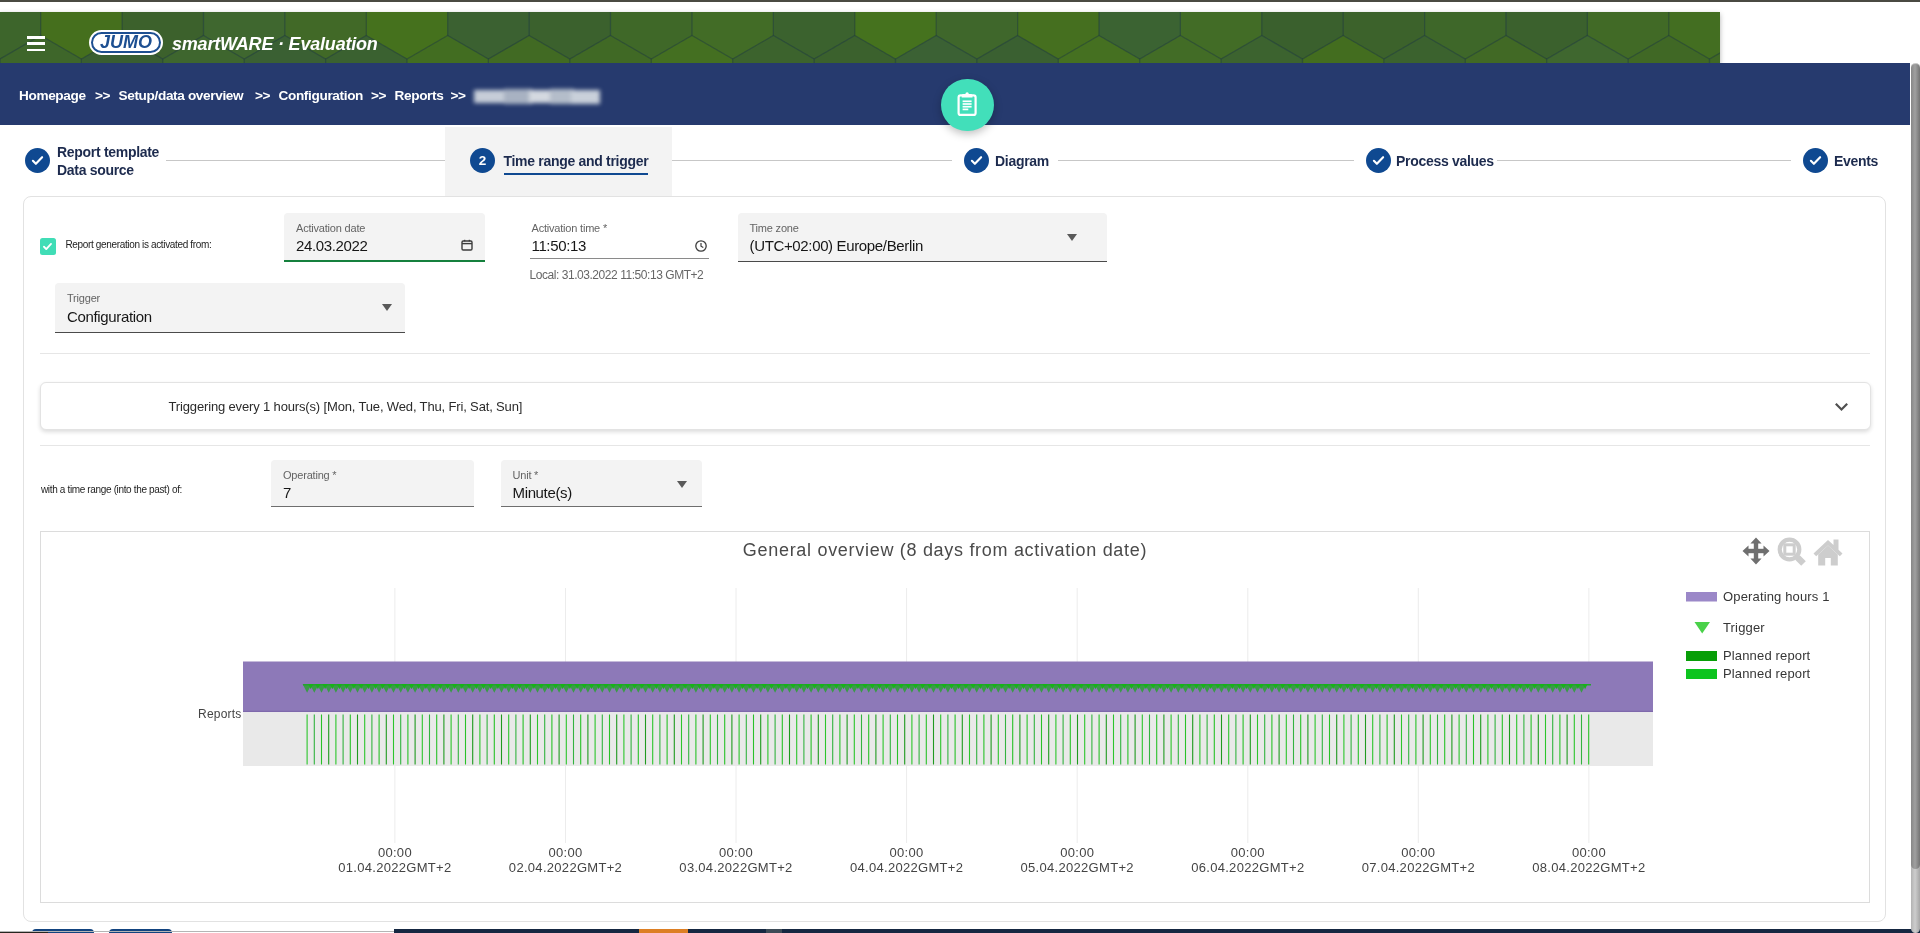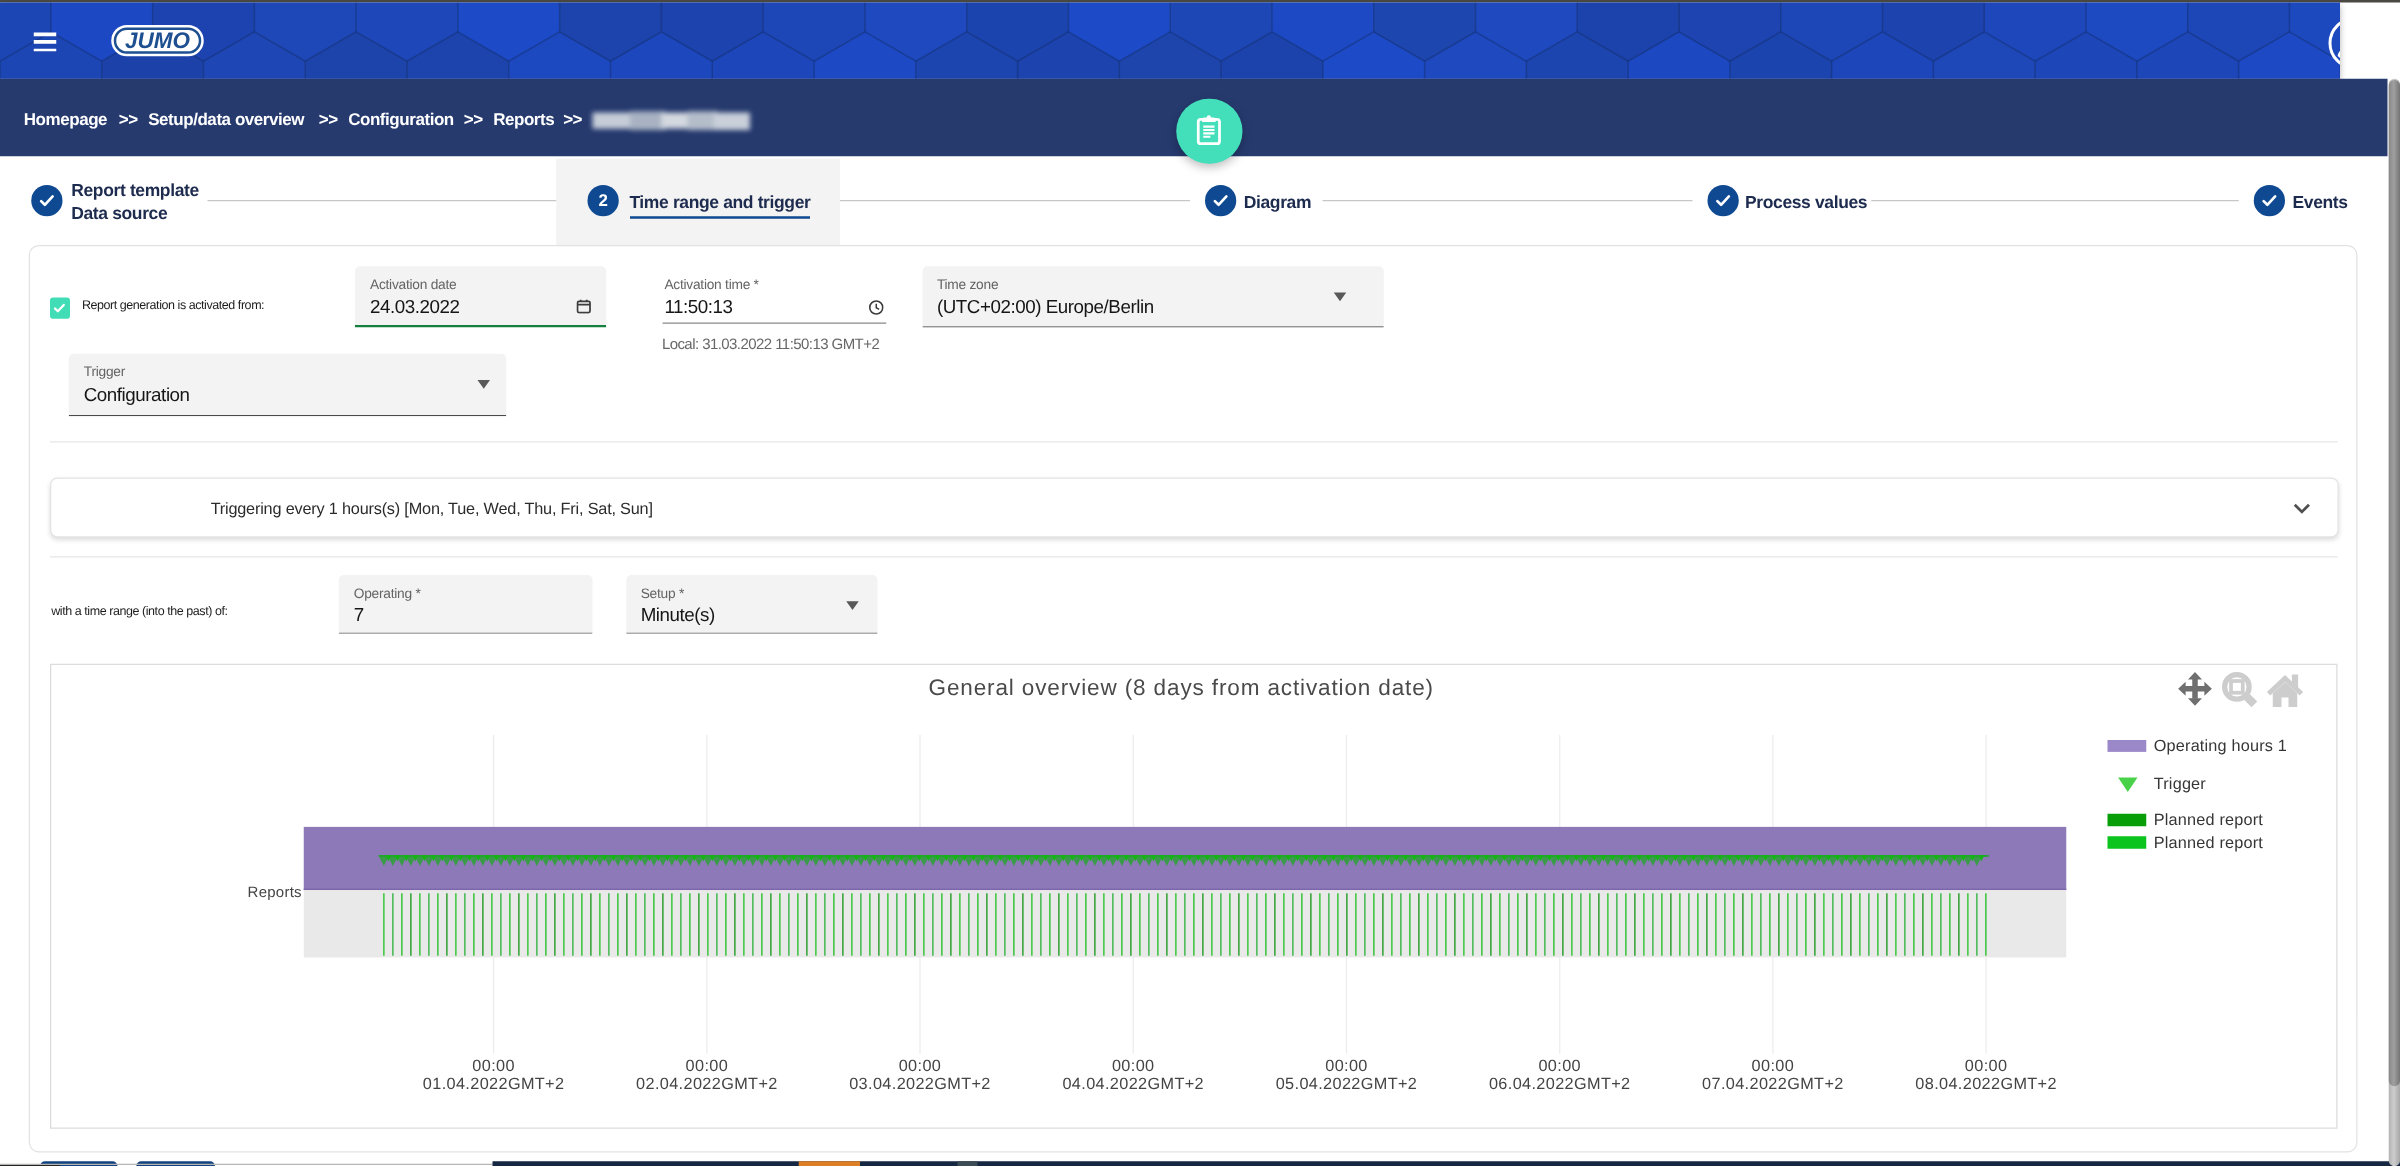--- a/index.html
+++ b/index.html
@@ -7,21 +7,21 @@
 .fld .lab{position:absolute;left:12px;top:9px;font-size:11px;color:#646464;letter-spacing:-.2px}
 .fld .val{position:absolute;left:12px;top:24px;font-size:15px;color:#161616;letter-spacing:-.35px}
 .uit{font-size:10px;color:#1d1d1d;letter-spacing:-.35px}
 .dd{position:absolute;width:0;height:0;border-left:5.6px solid transparent;border-right:5.6px solid transparent;border-top:7.5px solid #595959}
 .steplab{font-weight:bold;font-size:14px;color:#1d2b4e;letter-spacing:-.3px}
 .conn{position:absolute;height:1px;background:#c7c7c7;top:160px}
 .circ{position:absolute;width:25px;height:25px;border-radius:50%;background:#0f4991;top:148px;display:flex;align-items:center;justify-content:center}
 </style></head>
 <body>
 <div class="abs" style="left:0;top:0;width:1920px;height:2px;background:#4a4a42"></div>
-<div class="abs" style="left:0;top:2px;width:1872px;height:61px;background:#1d4ed8;overflow:hidden;box-shadow:0 2px 5px rgba(0,0,0,.3)">
+<div class="abs" style="left:0;top:12px;width:1720px;height:61px;background:#4d7c0f;overflow:hidden;box-shadow:0 2px 5px rgba(0,0,0,.3)">
 <svg width="1920" height="61" style="position:absolute;left:0;top:0">
       <polygon points="-40.7,-117.5 0.0,-94.0 0.0,-47.0 -40.7,-23.5 -81.4,-47.0 -81.4,-94.0" fill="#1d3466" fill-opacity="0.21" stroke="#16294f" stroke-opacity="0.2" stroke-width="1.2"></polygon>
       <polygon points="40.7,-117.5 81.4,-94.0 81.4,-47.0 40.7,-23.5 -0.0,-47.0 0.0,-94.0" fill="#1c3263" fill-opacity="0.35" stroke="#16294f" stroke-opacity="0.2" stroke-width="1.2"></polygon>
       <polygon points="122.1,-117.5 162.8,-94.0 162.8,-47.0 122.1,-23.5 81.4,-47.0 81.4,-94.0" fill="#1d3466" fill-opacity="0.16" stroke="#16294f" stroke-opacity="0.2" stroke-width="1.2"></polygon>
       <polygon points="203.5,-117.5 244.2,-94.0 244.2,-47.0 203.5,-23.5 162.8,-47.0 162.8,-94.0" fill="#223c72" fill-opacity="0.34" stroke="#16294f" stroke-opacity="0.2" stroke-width="1.2"></polygon>
       <polygon points="284.9,-117.5 325.6,-94.0 325.6,-47.0 284.9,-23.5 244.2,-47.0 244.2,-94.0" fill="#20396c" fill-opacity="0.31" stroke="#16294f" stroke-opacity="0.2" stroke-width="1.2"></polygon>
       <polygon points="366.3,-117.5 407.0,-94.0 407.0,-47.0 366.3,-23.5 325.6,-47.0 325.6,-94.0" fill="#20396c" fill-opacity="0.18" stroke="#16294f" stroke-opacity="0.2" stroke-width="1.2"></polygon>
       <polygon points="447.7,-117.5 488.4,-94.0 488.4,-47.0 447.7,-23.5 407.0,-47.0 407.0,-94.0" fill="#223c72" fill-opacity="0.37" stroke="#16294f" stroke-opacity="0.2" stroke-width="1.2"></polygon>
       <polygon points="529.1,-117.5 569.8,-94.0 569.8,-47.0 529.1,-23.5 488.4,-47.0 488.4,-94.0" fill="#223c72" fill-opacity="0.29" stroke="#16294f" stroke-opacity="0.2" stroke-width="1.2"></polygon>
       <polygon points="610.5,-117.5 651.3,-94.0 651.3,-47.0 610.5,-23.5 569.8,-47.0 569.8,-94.0" fill="#1d3466" fill-opacity="0.21" stroke="#16294f" stroke-opacity="0.2" stroke-width="1.2"></polygon>
@@ -123,20 +123,21 @@
     </svg>
 <div class="abs" style="left:27px;top:24px;width:18px;height:17px">
 <div class="abs" style="left:0;top:0;width:18px;height:2.8px;background:#fff"></div>
 <div class="abs" style="left:0;top:6.1px;width:18px;height:2.8px;background:#fff"></div>
 <div class="abs" style="left:0;top:12.6px;width:18px;height:2.8px;background:#fff"></div>
 </div>
 <div class="abs" style="left:88.7px;top:18.3px;width:74.5px;height:25px;background:#fff;border-radius:13px">
 <div class="abs" style="left:2.2px;top:2.2px;right:2.2px;bottom:2.2px;border:2px solid #1d4f91;border-radius:10.5px"></div>
 <div class="abs" style="left:0;top:0;width:100%;height:100%;display:flex;align-items:center;justify-content:center;font-weight:bold;font-style:italic;font-size:18px;color:#1d4f91;letter-spacing:0">JUMO</div>
 </div>
+<div class="abs" style="left:172px;top:2px;height:61px;display:flex;align-items:center;font-style:italic;font-weight:bold;font-size:18px;color:#fff;letter-spacing:-.2px">smartWARE · Evaluation</div>
 <svg class="abs" style="left:1862px;top:11px" width="43" height="43" viewBox="0 0 43 43">
 <circle cx="21.5" cy="21.5" r="19.5" fill="none" stroke="#fff" stroke-width="2.4"></circle>
 <circle cx="21.5" cy="16" r="6.8" fill="#fff"></circle>
 <path d="M21.5 23.2c-8 0-12.8 4-13.4 8.6a19.5 19.5 0 0 0 26.8 0C34.3 27.2 29.5 23.2 21.5 23.2Z" fill="#fff"></path>
 <path d="M15.5 24.6l6 6.6 6-6.6z" fill="#1d3566"></path>
 </svg>
 </div>
 <div class="abs" style="left:0;top:63px;width:1910px;height:62px;background:#263a6e"></div>
 <div class="abs" style="left:0;top:0;width:1910px;font-weight:bold;font-size:13.6px;color:#fff;letter-spacing:-.35px">
     <span class="abs" style="left:19px;top:88px">Homepage</span>
@@ -239,21 +240,21 @@
 <svg class="abs" style="left:1834px;top:402px" width="15" height="11" viewBox="0 0 15 11">
     <path d="M1.8 1.8l5.7 5.7 5.7-5.7" fill="none" stroke="#4f4f4f" stroke-width="2.2"></path>
   </svg>
 <div class="abs" style="left:40px;top:444.5px;width:1830px;height:1px;background:#e6e6e6"></div>
 <div class="abs uit" style="left:41px;top:484px">with a time range (into the past) of:</div>
 <div class="fld" style="left:271px;top:460px;width:203px;height:47px;border-bottom:1.5px solid #6e6e6e">
 <div class="lab">Operating *</div>
     <div class="val">7</div>
 </div>
 <div class="fld" style="left:500.5px;top:460px;width:201.5px;height:47px;border-bottom:1.5px solid #6e6e6e">
-<div class="lab">Setup *</div>
+<div class="lab">Unit *</div>
     <div class="val">Minute(s)</div>
 <div class="dd" style="right:15px;top:21px"></div>
 </div>
 <div class="abs" style="left:40px;top:531px;width:1830px;height:372px;border:1px solid #dcdcdc;background:#fff">
 <svg width="1830" height="372" viewBox="0 0 1830 372" style="position:absolute;left:0;top:0">
       <line x1="353.9" y1="56" x2="353.9" y2="311" stroke="#ececec" stroke-width="1"></line>
       <line x1="524.5" y1="56" x2="524.5" y2="311" stroke="#ececec" stroke-width="1"></line>
       <line x1="695.0" y1="56" x2="695.0" y2="311" stroke="#ececec" stroke-width="1"></line>
       <line x1="865.6" y1="56" x2="865.6" y2="311" stroke="#ececec" stroke-width="1"></line>
       <line x1="1036.2" y1="56" x2="1036.2" y2="311" stroke="#ececec" stroke-width="1"></line>

